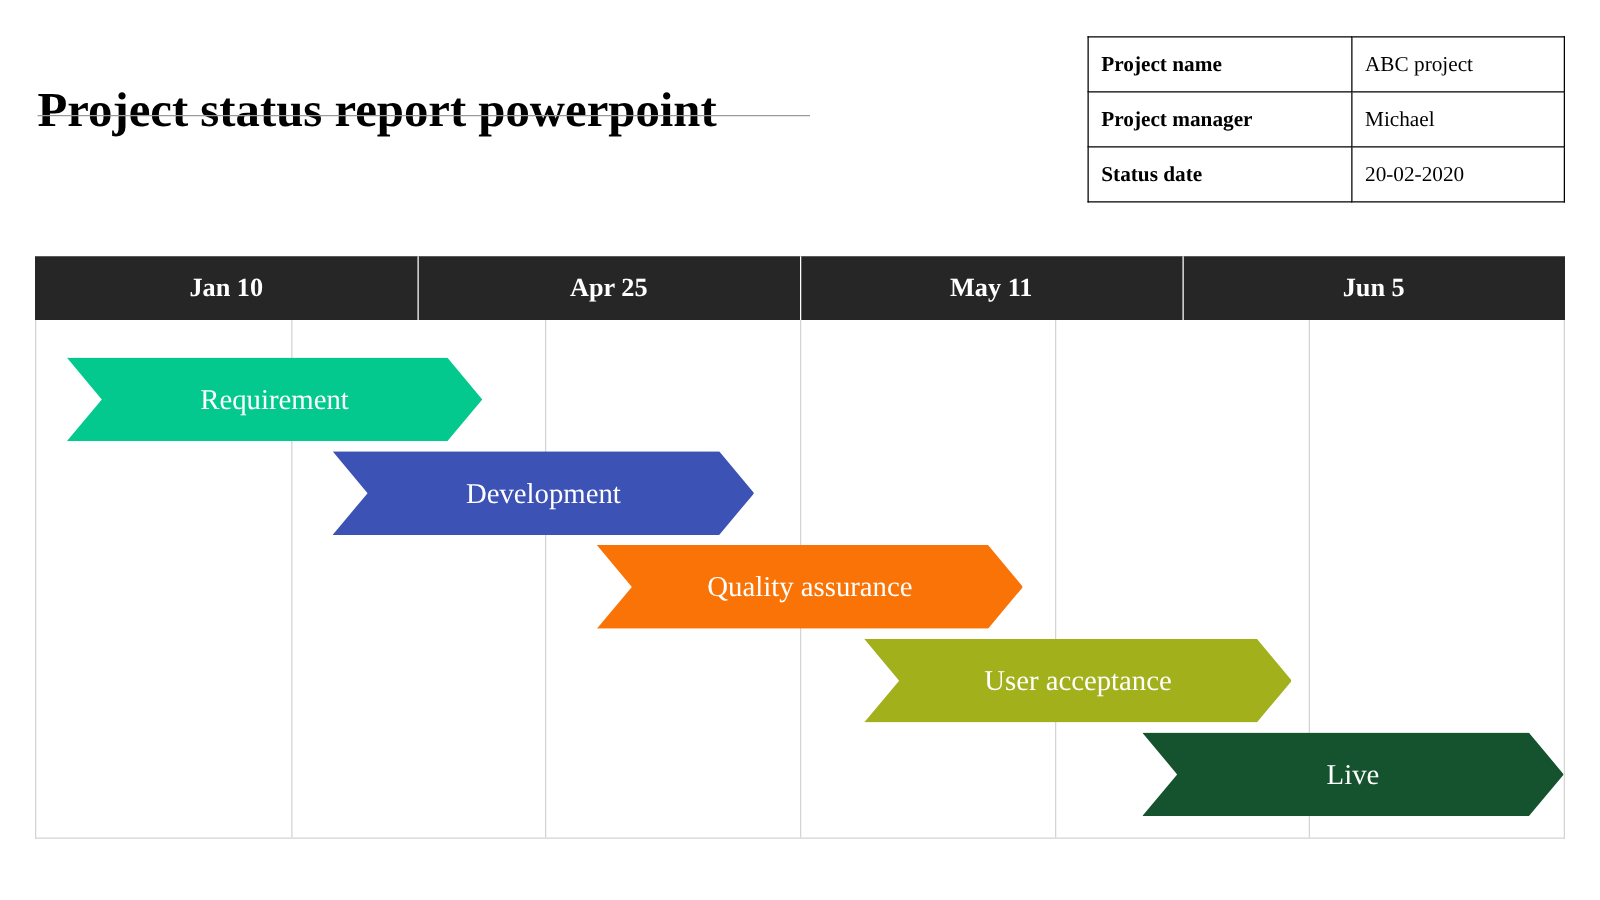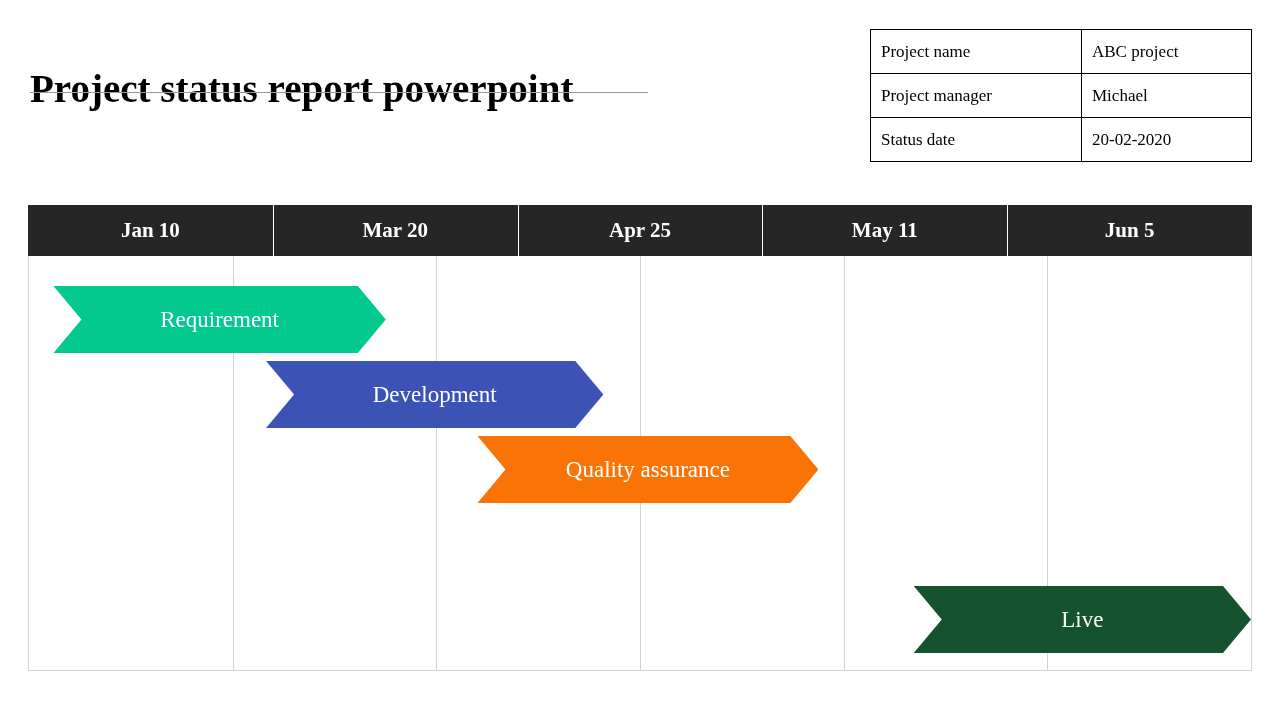--- a/index.html
+++ b/index.html
@@ -48,21 +48,21 @@
   #info-table td {
     border: 1px solid #000000;
     height: 43px;
     padding: 0 10px;
     vertical-align: middle;
     font-size: 17px;
     color: #000000;
   }
   #info-table td.label {
     width: 190px;
-    font-weight: normal;
+    font-weight: bold;
   }
   #info-table td.value {
     font-weight: normal;
   }
 
   
   #gantt {
     position: absolute;
     left: 28px;
     top: 205px;
@@ -163,34 +163,34 @@
       <td class="label">Status date</td>
       <td class="value">20-02-2020</td>
     </tr>
   </tbody>
 </table>
 
 <div id="gantt">
 
   <div id="gantt-header">
     <div class="header-cell">Jan 10</div>
-    <div class="header-cell">Mar 20</div>
     <div class="header-cell">Apr 25</div>
     <div class="header-cell">May 11</div>
     <div class="header-cell">Jun 5</div>
   </div>
 
   <div id="gantt-body">
     <div id="gridlines">
       <div class="grid-col"></div>
       <div class="grid-col"></div>
       <div class="grid-col"></div>
       <div class="grid-col"></div>
       <div class="grid-col"></div>
       <div class="grid-col"></div>
     </div>
 
     <div class="bar" id="bar-0" style="left: 2%; width: 27.2%; top: 30px; background: rgb(4, 201, 142);">Requirement</div>
     <div class="bar" id="bar-1" style="left: 19.4%; width: 27.6%; top: 105px; background: rgb(61, 82, 181); text-align: center;">Development</div>
     <div class="bar" id="bar-2" style="left: 36.7%; width: 27.9%; top: 180px; background: rgb(249, 115, 6);">Quality assurance</div>
+    <div class="bar" id="bar-3" style="left: 54.2%; width: 28%; top: 255px; background: rgb(162, 176, 28);">User acceptance</div>
     <div class="bar" id="bar-4" style="left: 72.4%; width: 27.6%; top: 330px; background: #14532d;">Live</div>
   </div>
 </div>
 
 </body></html>

